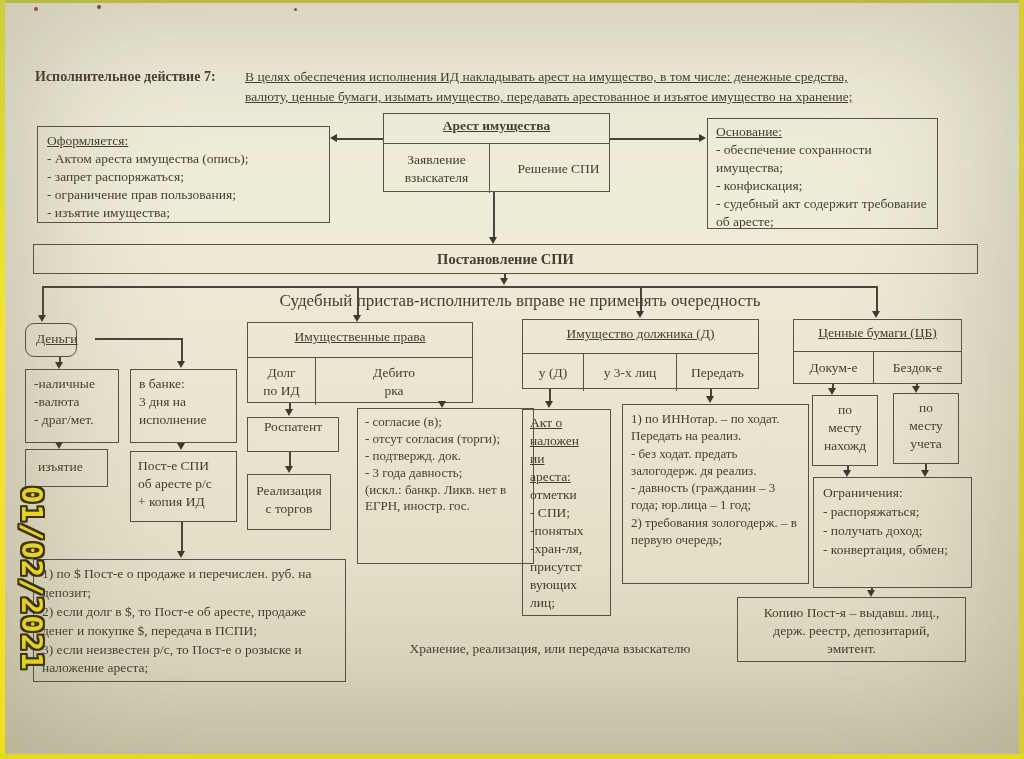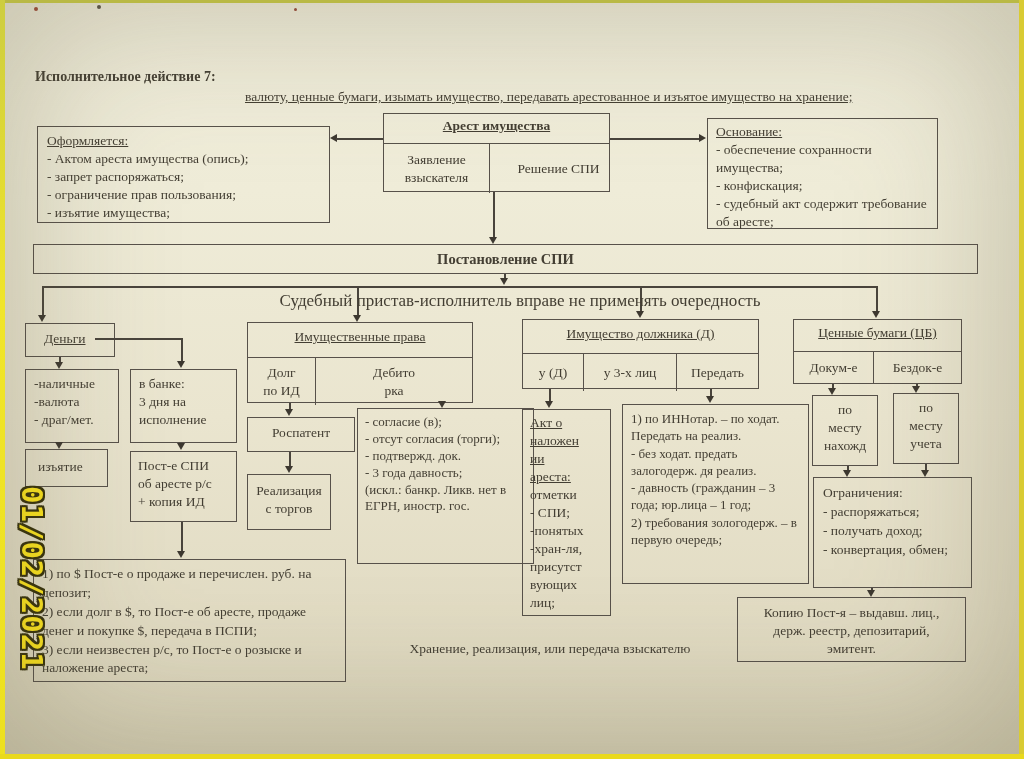--- a/index.html
+++ b/index.html
@@ -44,20 +44,21 @@
   <div class="edge" style="left:0;top:0;width:1024px;height:3px;background:#b9b945;"></div>
   <div class="edge" style="left:0;top:0;width:5px;height:759px;background:linear-gradient(#cdcd40,#f0e52a 40%,#ede01f);"></div>
   <div class="edge" style="left:1019px;top:0;width:5px;height:759px;background:#d9cb33;"></div>
   <div class="edge" style="left:0;top:754px;width:1024px;height:5px;background:#e9d91d;"></div>
 
   <div class="speck" style="left:34px;top:7px;width:4px;height:4px;background:#a34a38;"></div>
   <div class="speck" style="left:97px;top:5px;width:4px;height:4px;background:#5a5348;"></div>
   <div class="speck" style="left:294px;top:8px;width:3px;height:3px;background:#9a4a3a;"></div>
 
   <div class="txt b" style="left:35px;top:69px;width:210px;font-size:14px;">Исполнительное действие 7:</div>
+  <div class="txt u" style="left:245px;top:69px;width:740px;font-size:13.5px;white-space:nowrap;">В целях обеспечения исполнения ИД накладывать арест на имущество, в том числе: денежные средства,</div>
   <div class="txt u" style="left:245px;top:89px;width:740px;font-size:13.5px;white-space:nowrap;">валюту, ценные бумаги, изымать имущество, передавать арестованное и изъятое имущество на хранение;</div>
 
   <div class="box" style="left:37px;top:126px;width:293px;height:97px;padding:5px 9px;">
     <div class="u">Оформляется:</div>
     <div>- Актом ареста имущества (опись);</div>
     <div>- запрет распоряжаться;</div>
     <div>- ограничение прав пользования;</div>
     <div>- изъятие имущества;</div>
   </div>
 
@@ -97,21 +98,21 @@
   <div class="arr down" style="left:38px;top:315px;"></div>
   <div class="vline" style="left:357px;top:286px;height:30px;"></div>
   <div class="arr down" style="left:353px;top:315px;"></div>
   <div class="vline" style="left:640px;top:286px;height:26px;"></div>
   <div class="arr down" style="left:636px;top:311px;"></div>
   <div class="vline" style="left:876px;top:286px;height:26px;"></div>
   <div class="arr down" style="left:872px;top:311px;"></div>
 
   <div class="txt ctr" style="left:240px;top:291px;width:560px;font-size:17px;">Судебный пристав-исполнитель вправе не применять очередность</div>
 
-  <div class="box" style="left:25px;top:323px;width:90px;height:34px;padding:6px 0 0 18px;">
+  <div class="box" style="left:25px;top:323px;width:52px;height:34px;padding:6px 0 0 10px;border-radius:9px;">
     <span class="u">Деньги</span>
   </div>
   <div class="box pre" style="left:25px;top:369px;width:94px;height:74px;padding:5px 8px;">-наличные
 -валюта
 - драг/мет.</div>
   <div class="box pre" style="left:130px;top:369px;width:107px;height:74px;padding:5px 8px;">в банке:
 3 дня на
 исполнение</div>
   <div class="box" style="left:25px;top:449px;width:83px;height:38px;padding:8px 0 0 12px;">изъятие</div>
   <div class="box pre" style="left:130px;top:451px;width:107px;height:71px;padding:5px 7px;">Пост-е СПИ
@@ -135,21 +136,21 @@
     <div class="ctr" style="height:29px;padding-top:5px;">
       <span class="u">Имущественные права</span>
     </div>
     <div class="cellrow" style="height:47px;">
       <div class="cell pre ctr" style="width:67px;">Долг
 по ИД</div>
       <div class="cell pre ctr" style="flex:1;">Дебито
 рка</div>
     </div>
   </div>
-  <div class="box ctr" style="left:247px;top:417px;width:108px;height:35px;padding-top:6px;">Роспатент</div>
+  <div class="box ctr" style="left:247px;top:417px;width:92px;height:35px;">Роспатент</div>
   <div class="box pre ctr" style="left:247px;top:474px;width:84px;height:56px;padding-top:7px;">Реализация
 с торгов</div>
   <div class="box pre" style="left:357px;top:408px;width:177px;height:156px;padding:5px 7px;font-size:13px;line-height:1.3;">- согласие (в);
 - отсут согласия (торги);
 - подтвержд. док.
 - 3 года давность;
 (искл.: банкр. Ликв. нет в ЕГРН, иностр. гос.</div>
 
   <div class="vline" style="left:289px;top:403px;height:7px;"></div>
   <div class="arr down" style="left:285px;top:409px;"></div>

